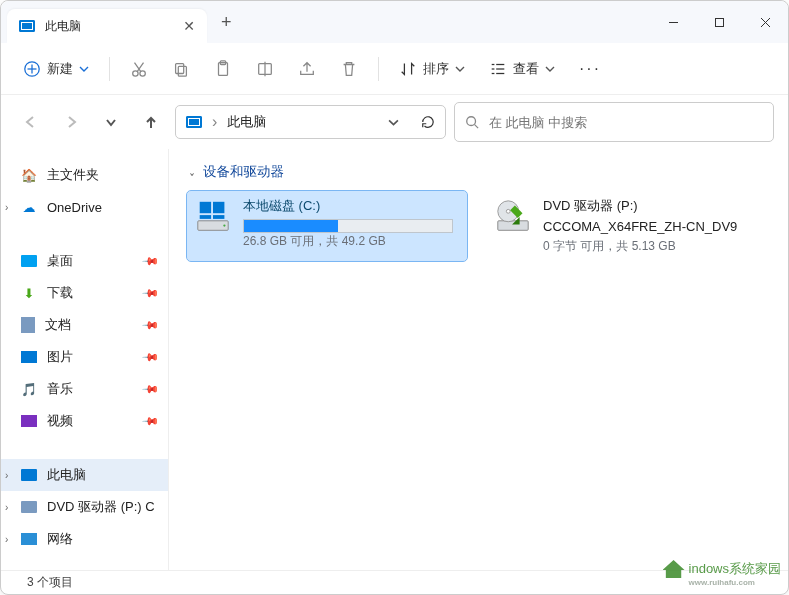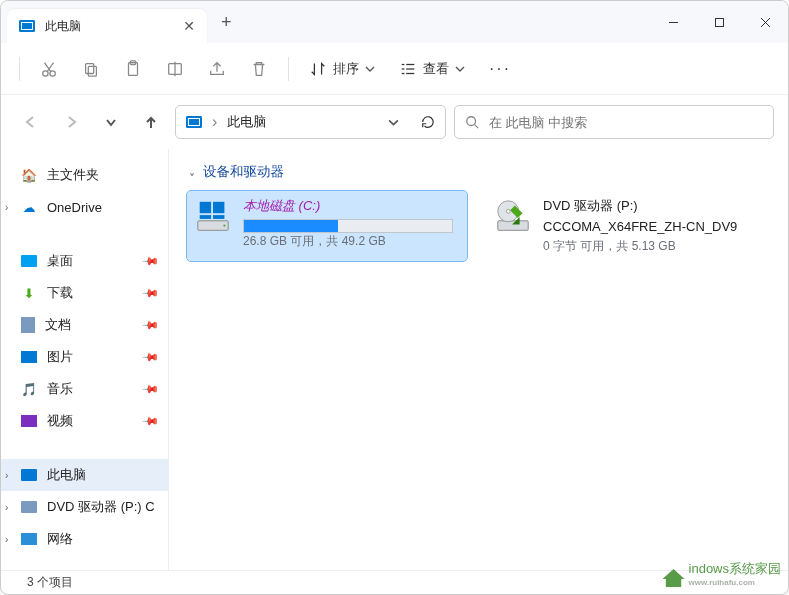--- a/index.html
+++ b/index.html
@@ -27,21 +27,21 @@
 .tbtn-text { color: #333; }
 
 
 .navrow { height: 54px; display: flex; align-items: center; padding: 0 14px; gap: 8px; }
 .navbtn { width: 32px; height: 32px; display: flex; align-items: center; justify-content: center; color: #555; cursor: pointer; border-radius: 4px; }
 .navbtn.disabled { color: #bbb; }
 .navbtn svg { width: 14px; height: 14px; stroke: currentColor; fill: none; stroke-width: 2; }
 .addressbar { flex: 1; height: 34px; border: 1px solid #ccc; border-radius: 5px; display: flex; align-items: center; padding: 0 10px; gap: 10px; }
 .addressbar .crumb { font-size: 13px; color: #222; }
 .addressbar .dd { margin-left: auto; }
-.searchbar { width: 320px; height: 34px; border: 1px solid #ccc; border-radius: 5px; display: flex; align-items: center; padding: 16px 10px; gap: 10px; color: #888; font-size: 13px; }
+.searchbar { width: 320px; height: 40px; border: 1px solid #ccc; border-radius: 5px; display: flex; align-items: center; padding: 16px 10px; gap: 10px; color: #888; font-size: 13px; }
 .searchbar input { border: none; outline: none; font-size: 13px; color: #333; flex: 1; }
 
 
 .bodyrow { flex: 1; display: flex; min-height: 0; }
 .sidebar { width: 168px; border-right: 1px solid #eee; padding-top: 10px; display: flex; flex-direction: column; overflow: hidden; }
 .sbitem { display: flex; align-items: center; height: 32px; padding: 0 10px 0 20px; gap: 10px; font-size: 13px; color: #222; cursor: pointer; position: relative; }
 .sbitem .pin { position: absolute; right: 10px; color: #888; font-size: 11px; transform: rotate(45deg); }
 .sbitem .chev { position: absolute; left: 4px; color: #666; font-size: 10px; }
 .sbitem.sel { background: #e5eef9; }
 .sbspace { height: 22px; }
@@ -62,30 +62,30 @@
 .main { flex: 1; padding: 10px 18px; overflow: auto; }
 .group-head { display: flex; align-items: center; gap: 6px; color: #13499b; font-size: 13.5px; padding: 4px 0 10px; cursor: pointer; }
 .group-head .caret { color: #666; font-size: 12px; display: inline-block; transform: scaleX(0.7); }
 .drives { display: flex; flex-wrap: wrap; gap: 20px; }
 .drive { display: flex; width: 280px; padding: 6px; border-radius: 4px; gap: 10px; }
 .drive.sel { background: #cce5ff; outline: 1px solid #7ab6f3; }
 .drive-icon { width: 40px; height: 40px; display: flex; align-items: center; justify-content: center; }
 .drive-icon svg { width: 38px; height: 38px; }
 .drive-body { flex: 1; }
 .drive-title { font-size: 13px; color: #222; margin-bottom: 4px; }
-.drive.sel .drive-title { color: #a21caf; font-style: italic; }
+.drive.sel .drive-title { color: #0c4a6e; }
 .bar { width: 210px; height: 14px; border: 1px solid #bfc6cd; background: #e9edf1; position: relative; }
 .bar-fill { height: 100%; background: #1a8cff; }
 .drive-sub { font-size: 12px; color: #6a6f77; }
 
 
 .statusbar { height: 24px; border-top: 1px solid #eee; display: flex; align-items: center; padding: 0 26px; font-size: 12px; color: #444; }
 
 
-.badge { position: absolute; right: 8px; bottom: 8px; font-size: 13px; color: #3c8a2a; display: flex; align-items: flex-end; gap: 4px; opacity: 0.85; pointer-events: none; }
+.badge { position: absolute; right: 8px; bottom: 8px; font-size: 13px; color: #3c8a2a; display: flex; align-items: flex-start; gap: 4px; opacity: 0.85; pointer-events: none; }
 .badge .house { width: 22px; height: 18px; background: #3c8a2a; clip-path: polygon(50% 0, 100% 55%, 85% 55%, 85% 100%, 15% 100%, 15% 55%, 0 55%); }
 .badge small { display: block; font-size: 8px; color: #9aa59a; font-weight: bold; }
 </style>
 </head>
 <body>
 
 <div class="window">
 
   <div class="titlebar">
     <div class="tab">
@@ -108,20 +108,31 @@
       <div class="win-btn">
           <svg viewBox="0 0 11 11">
             <line x1="1" y1="1" x2="10" y2="10" stroke="#333"></line>
             <line x1="10" y1="1" x2="1" y2="10" stroke="#333"></line>
           </svg>
         </div>
     </div>
   </div>
 
   <div class="toolbar">
+    <div class="tbtn">
+      <svg viewBox="0 0 20 20">
+          <circle cx="10" cy="10" r="8"></circle>
+          <line x1="10" y1="5" x2="10" y2="15"></line>
+          <line x1="5" y1="10" x2="15" y2="10"></line>
+        </svg>
+      <span class="tbtn-text">新建</span>
+      <svg viewBox="0 0 10 10" style="width:10px;height:10px;">
+          <polyline points="1,3 5,7 9,3"></polyline>
+        </svg>
+    </div>
     <div class="tsep"></div>
     <div class="tbtn disabled">
         <svg viewBox="0 0 20 20">
           <circle cx="6" cy="15" r="3"></circle>
           <circle cx="14" cy="15" r="3"></circle>
           <path d="M8 13 L15 3 M12 13 L5 3"></path>
         </svg>
       </div>
     <div class="tbtn disabled">
         <svg viewBox="0 0 20 20">

